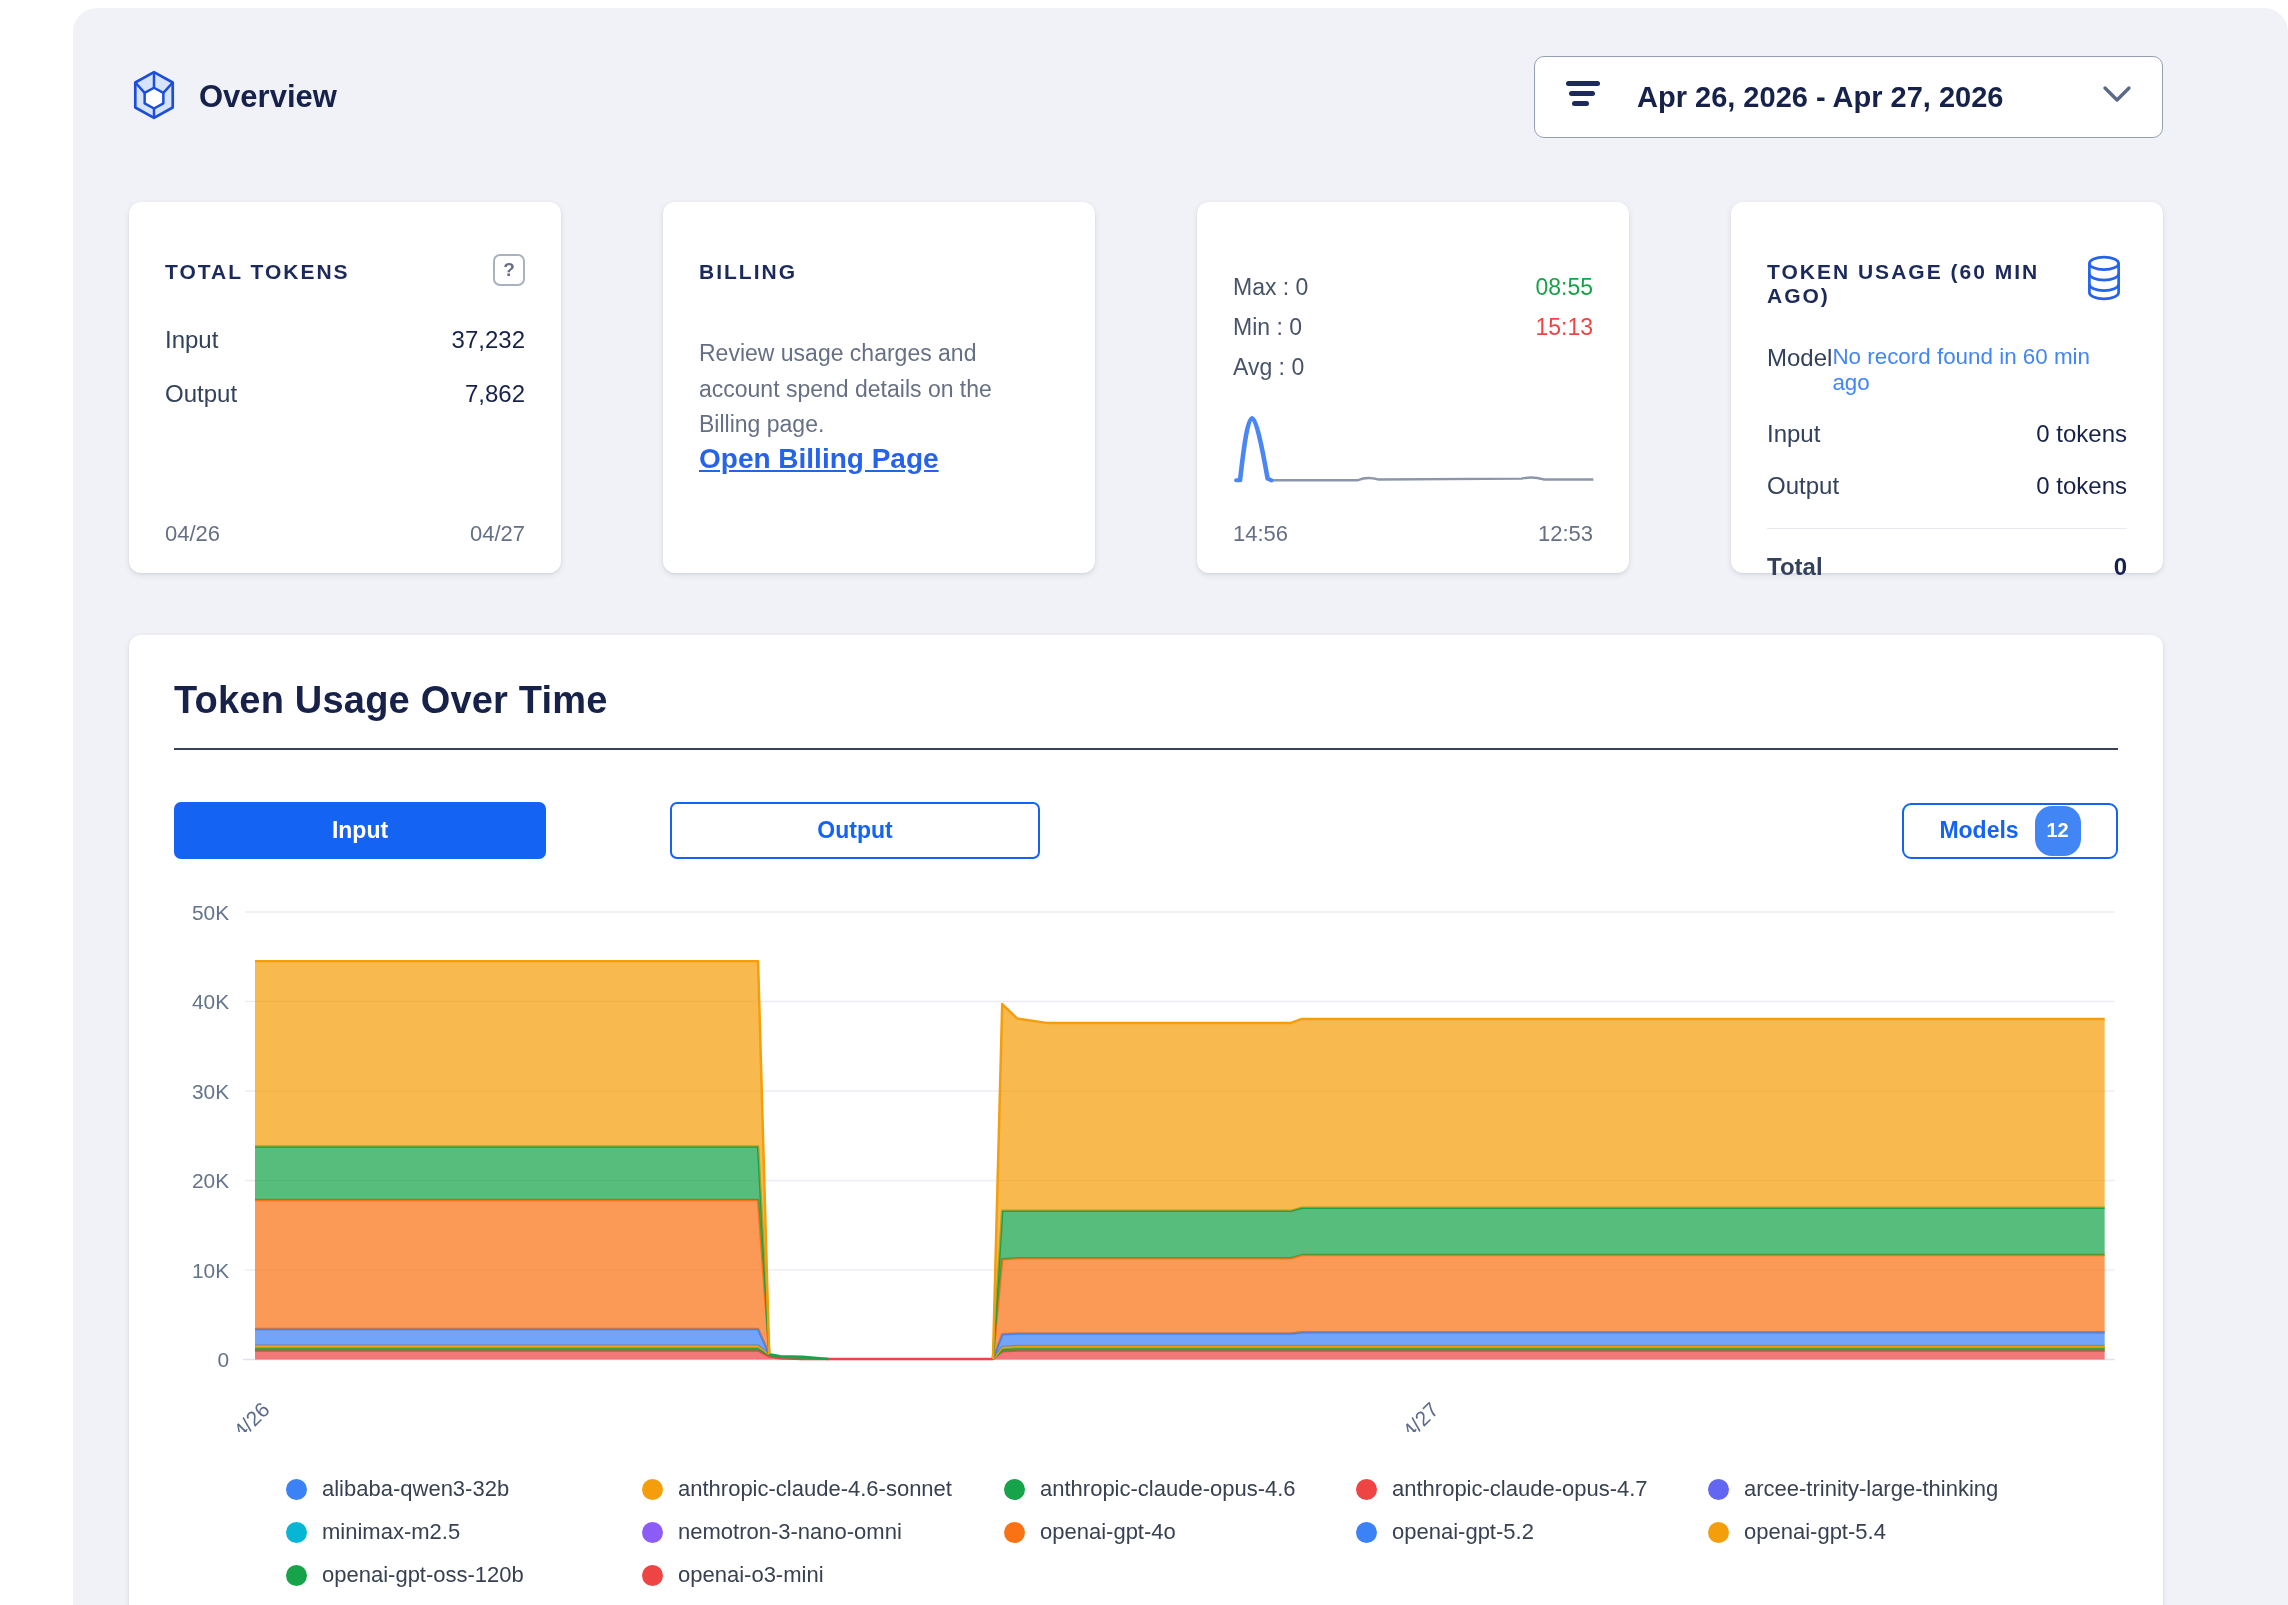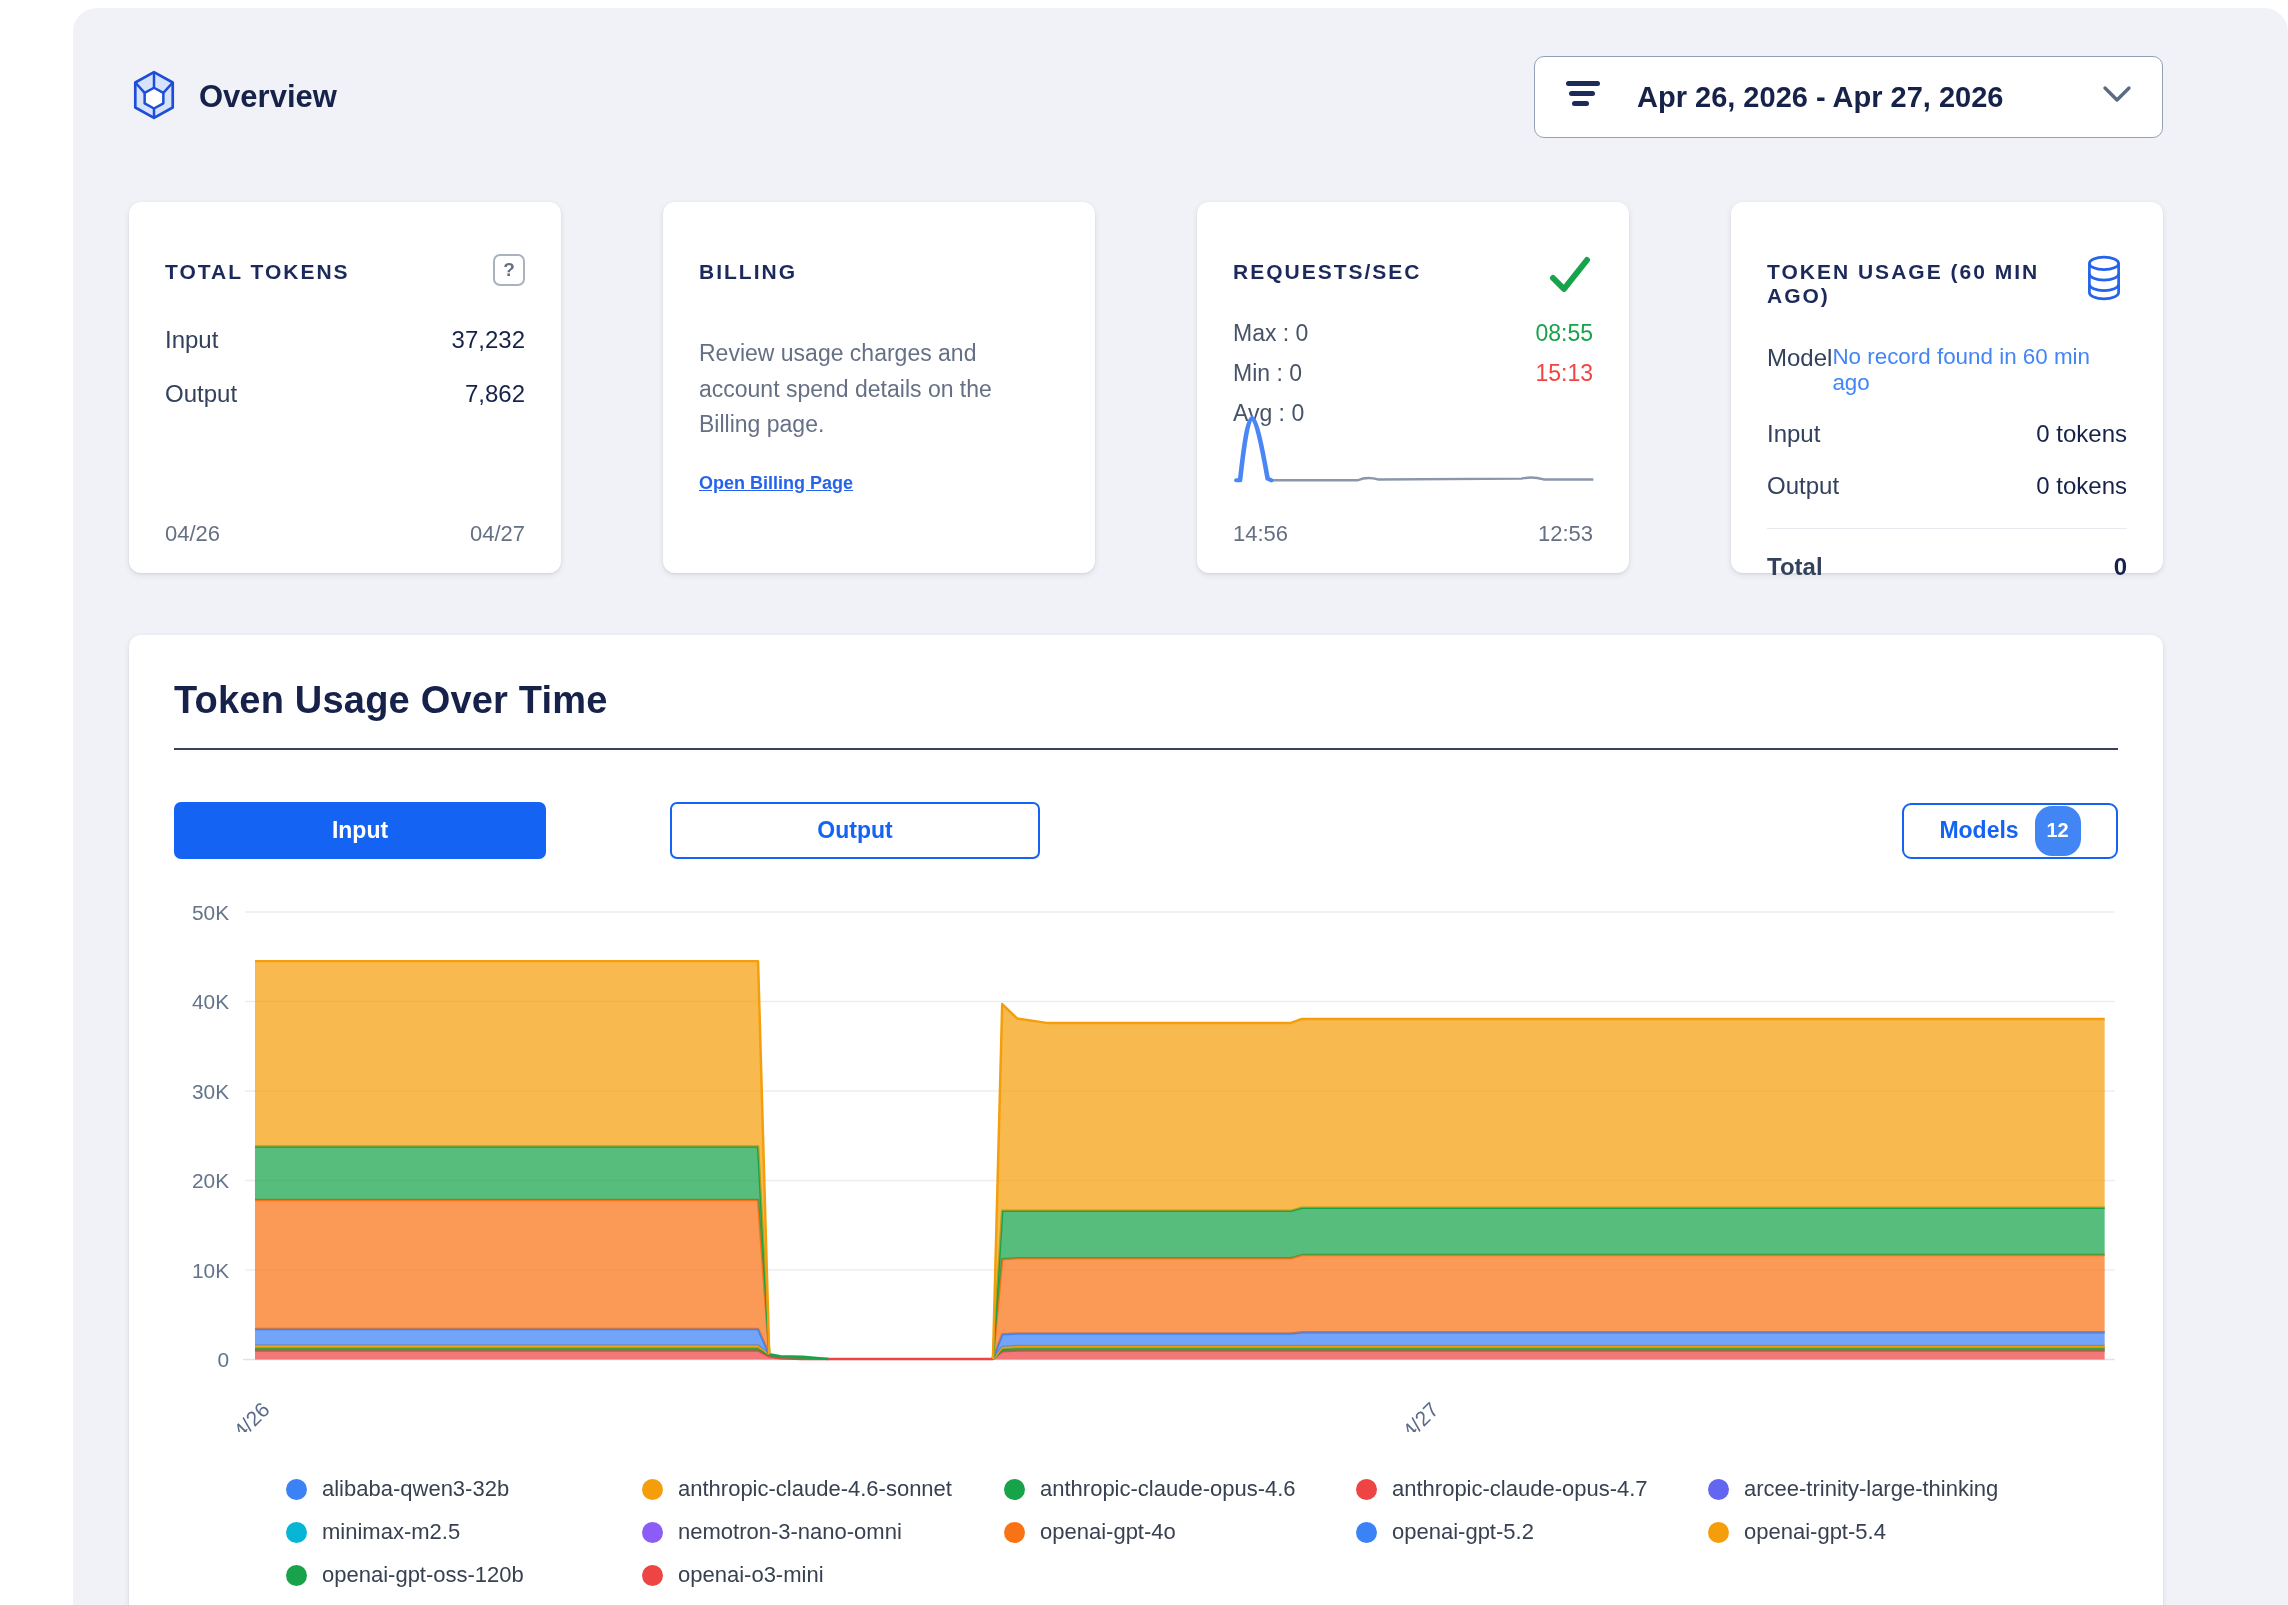--- a/index.html
+++ b/index.html
@@ -26,21 +26,21 @@
   .card-title { font-size:21px; font-weight:700; letter-spacing:2px; color:#1b2a5b; padding-top:6px; }
   .kv { display:flex; justify-content:space-between; font-size:24px; margin-top:26px; }
   .kv .k { color:#33415c; }
   .kv .v { color:#16224a; }
   .card-footer { position:absolute; left:36px; right:36px; bottom:26px;
     display:flex; justify-content:space-between; font-size:22px; color:#667085; }
   .help-box { width:32px; height:32px; border:2px solid #aab2c0; border-radius:7px;
     font-size:19px; font-weight:700; color:#667085; display:flex; align-items:center;
     justify-content:center; cursor:pointer; }
   .billing-desc { margin-top:52px; font-size:23px; line-height:1.55; color:#667085; padding-right:10px; }
-  .billing-link { display:inline-block; margin-top:30px; font-size:18px; font-weight:700;
+  .billing-link { display:inline-block; font-size:28px; font-weight:700;
     color:#2563eb; text-decoration:underline; cursor:pointer; }
   .req-grid { display:flex; justify-content:space-between; margin-top:20px; }
   .req-left div { font-size:23px; color:#475467; margin-bottom:13px; }
   .req-right div { font-size:23px; text-align:right; margin-bottom:13px; }
   .spark { position:absolute; left:32px; right:32px; bottom:78px; height:90px; }
   .tu-rows .kv { margin-top:24px; }
   .tu-rows .kv:first-child { margin-top:36px; }
   .blue-val { color:#4285f4 !important; font-size:22.4px; }
   .divider { border-top:1.6px solid #e8eaf0; margin:28px 0 0; }
   .kv.total { font-weight:700; margin-top:24px; }
@@ -125,28 +125,20 @@
         </div>
       </div>
 
       <div class="card">
         <div class="card-title">BILLING</div>
         <div class="billing-desc">Review usage charges and account spend details on the Billing page.</div>
         <a class="billing-link">Open Billing Page</a>
       </div>
 
       <div class="card">
-        <div class="card-title-row">
-          <div class="card-title">REQUESTS/SEC</div>
-          <span>
-            <svg width="46" height="42" viewBox="0 0 46 42">
-              <path d="M6 24 L17 35 L40 6" fill="none" stroke="#16a34a" stroke-width="6" stroke-linecap="round" stroke-linejoin="round"></path>
-            </svg>
-          </span>
-        </div>
         <div class="req-grid">
           <div class="req-left">
             <div>Max : 0</div>
             <div>Min : 0</div>
             <div>Avg : 0</div>
           </div>
           <div class="req-right">
             <div style="color: rgb(22, 163, 74);">08:55</div>
             <div style="color: rgb(239, 68, 68);">15:13</div>
           </div>

